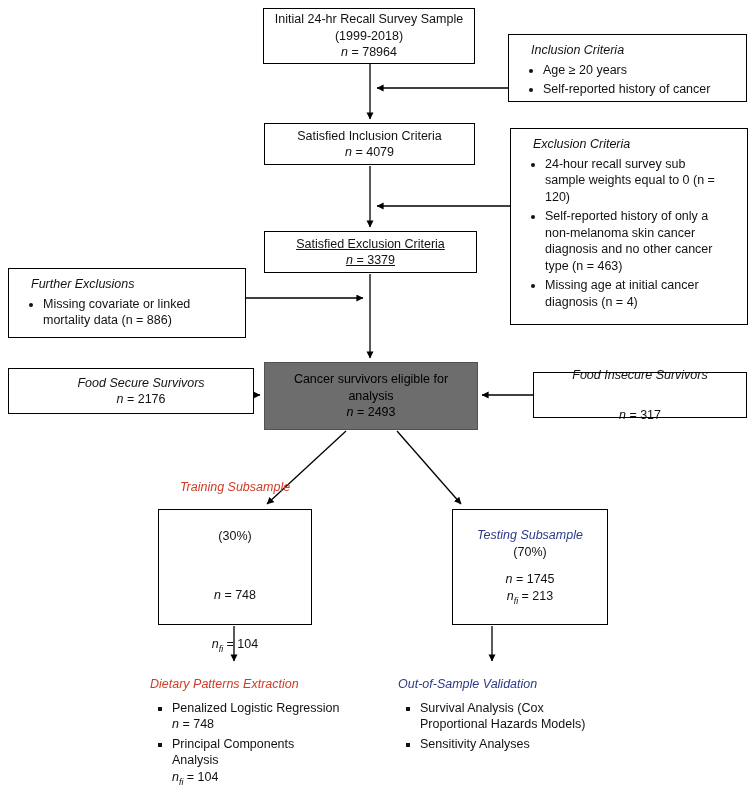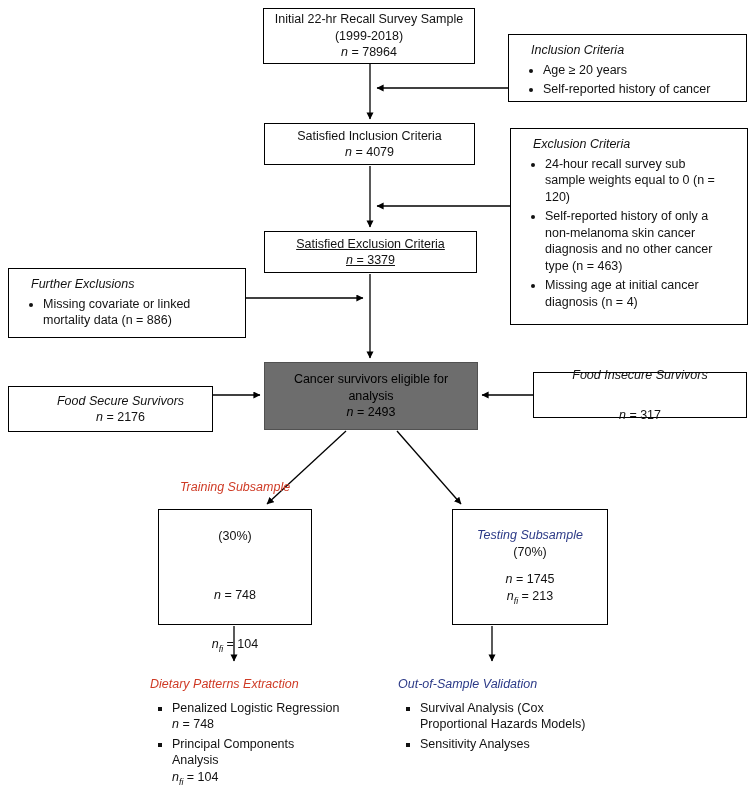--- a/index.html
+++ b/index.html
@@ -46,21 +46,21 @@
     <line x1="246" y1="298" x2="363" y2="298" stroke="#000" stroke-width="1.3" marker-end="url(#ah)"></line>
     <line x1="213" y1="395" x2="260" y2="395" stroke="#000" stroke-width="1.3" marker-end="url(#ah)"></line>
     <line x1="533" y1="395" x2="482" y2="395" stroke="#000" stroke-width="1.3" marker-end="url(#ah)"></line>
     <line x1="346" y1="431" x2="267" y2="504" stroke="#000" stroke-width="1.3" marker-end="url(#ah)"></line>
     <line x1="397" y1="431" x2="461" y2="504" stroke="#000" stroke-width="1.3" marker-end="url(#ah)"></line>
     <line x1="234" y1="626" x2="234" y2="661" stroke="#000" stroke-width="1.3" marker-end="url(#ah)"></line>
     <line x1="492" y1="626" x2="492" y2="661" stroke="#000" stroke-width="1.3" marker-end="url(#ah)"></line>
   </svg>
 
   <div class="box center" style="left:263px; top:8px; width:212px; height:56px; padding:2px 6px;">
-    <div>Initial 22-hr Recall Survey Sample</div>
+    <div>Initial 24-hr Recall Survey Sample</div>
     <div>(1999-2018)</div>
     <div><span class="iv">n</span><span> = 78964</span></div>
   </div>
 
   <div class="box crit" style="left:508px; top:34px; width:239px; height:68px;">
     <div class="crit-title">Inclusion Criteria</div>
     <ul>
       <li>Age ≥ 20 years</li>
       <li>Self-reported history of cancer</li>
     </ul>
@@ -90,21 +90,21 @@
     <ul>
       <li>Missing covariate or linked mortality data (n = 886)</li>
     </ul>
   </div>
 
   <div class="box center eligible" style="left:264px; top:362px; width:214px; height:68px; padding:4px 10px;">
     <div>Cancer survivors eligible for analysis</div>
     <div><span class="iv">n</span><span> = 2493</span></div>
   </div>
 
-  <div class="box center" style="left:8px; top:386px; width:205px; height:46px;padding-left:20px;">
+  <div class="box center" style="left:8px; top:368px; width:246px; height:46px;padding-left:20px;">
     <div class="it">Food Secure Survivors</div>
     <div><span class="iv">n</span><span> = 2176</span></div>
   </div>
 
   <div class="box center" style="left:533px; top:372px; width:214px; height:46px;gap:24px;">
     <div class="it">Food Insecure Survivors</div>
     <div><span class="iv">n</span><span> = 317</span></div>
   </div>
 
   <div class="box center" style="left:158px; top:509px; width:154px; height:116px; padding:6px;gap:32px;">

